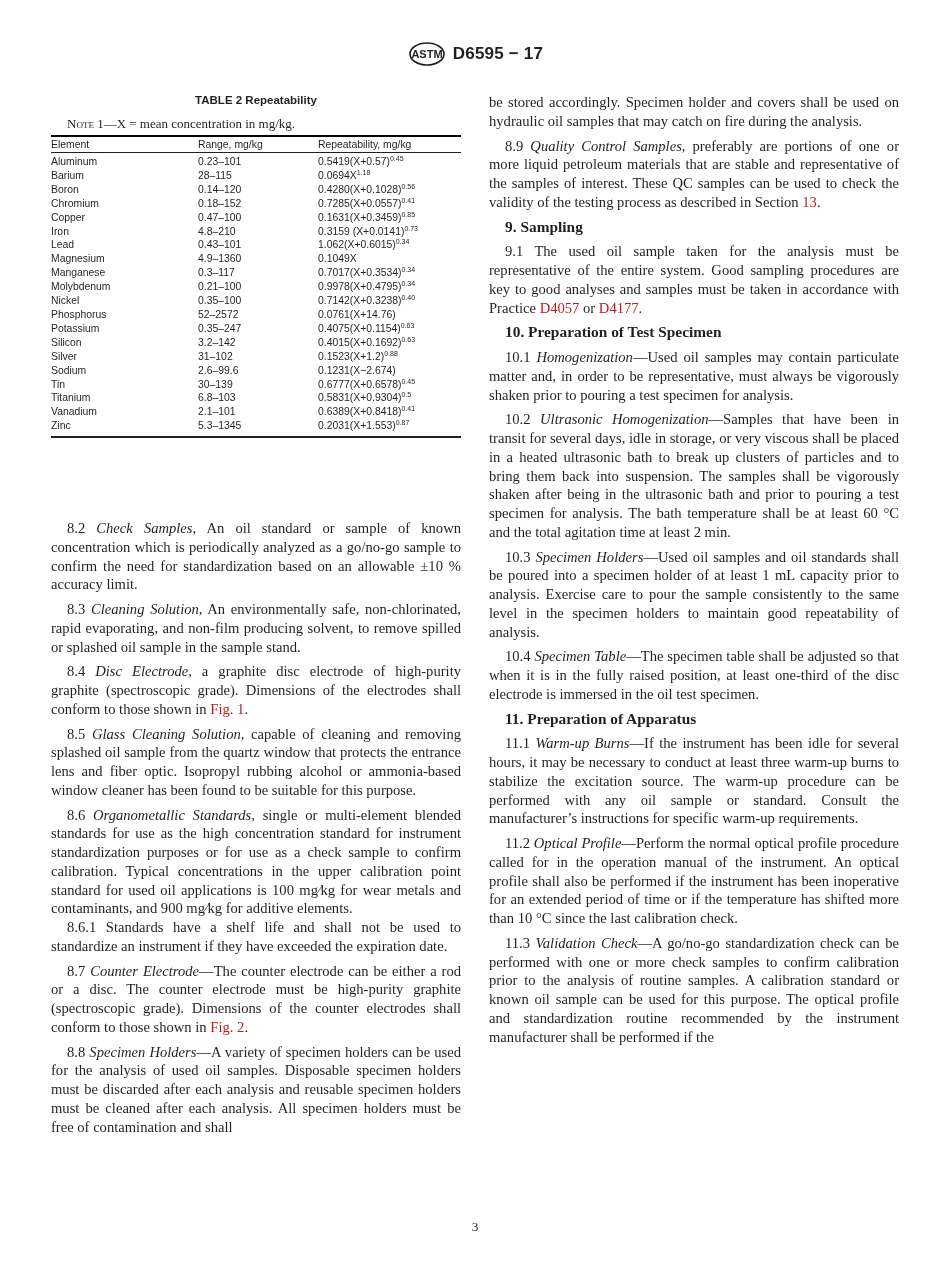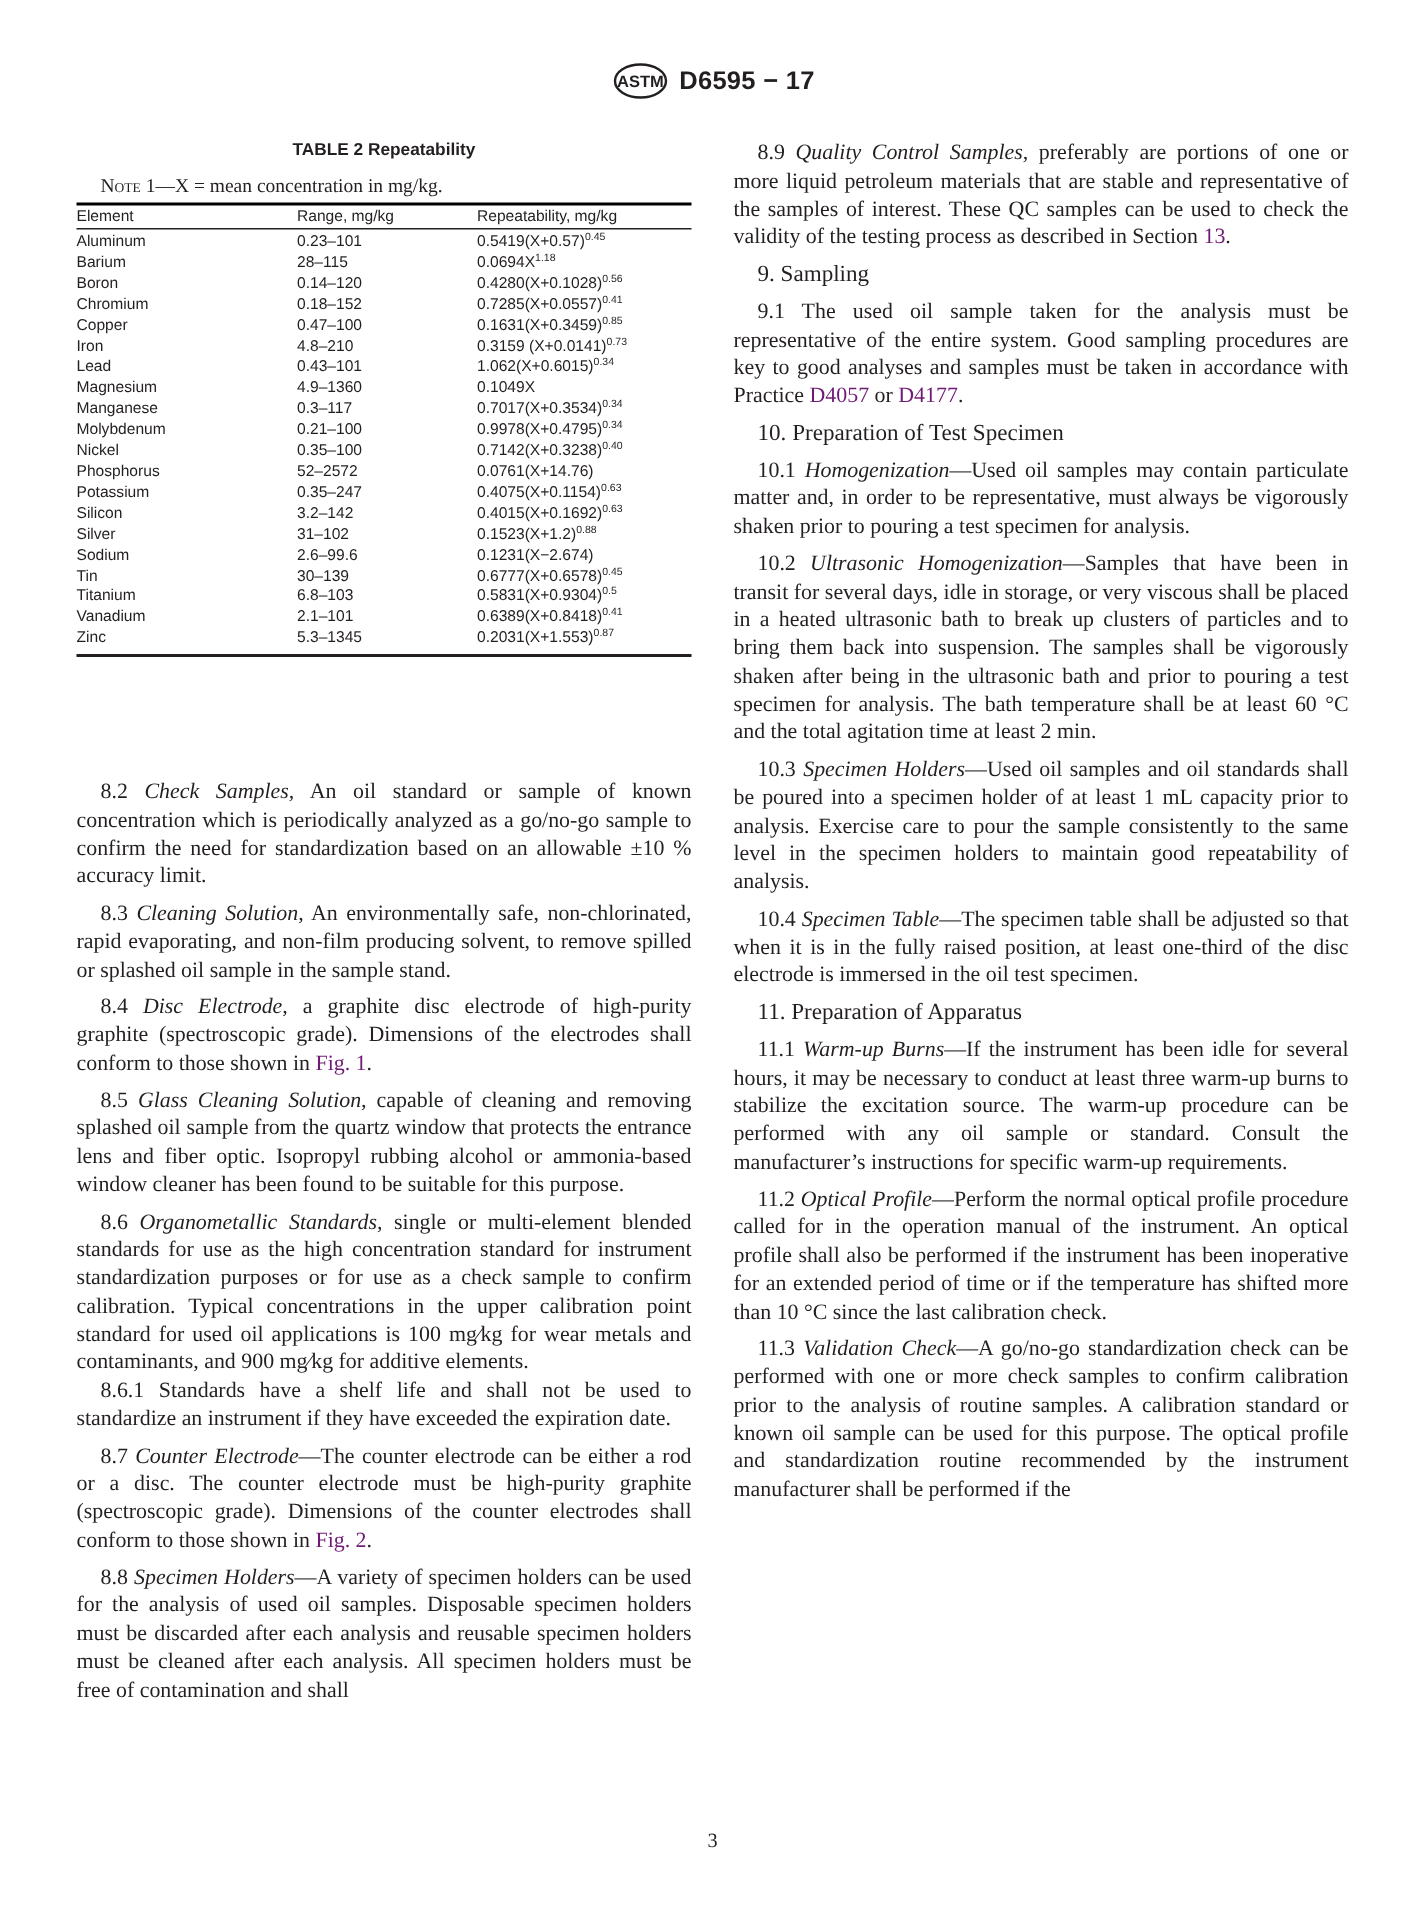--- a/index.html
+++ b/index.html
@@ -8,22 +8,22 @@
   .header-inner { display: inline-flex; align-items: center; gap: 6px; }
   .astm-logo { width: 40px; height: 26px; display: inline-block; }
   .doc-id { font-family: "Liberation Sans", sans-serif; font-weight: bold; font-size: 17px; letter-spacing: 0.2px; }
   .col { position: absolute; font-family: "Liberation Serif", serif; font-size: 14.6px; line-height: 18.75px; text-align: justify; }
   .col-left { left: 51px; width: 410px; top: 519px; }
   .col-right { left: 489px; width: 410px; top: 93px; }
   .col p { margin: 0 0 6px 0; text-indent: 16px; hyphens: manual; }
   .col p.tight { margin-bottom: 0; }
   .col p.cont { text-indent: 0; }
   .col em { font-style: italic; }
-  .link { color: #701a75; }
-  .sec-head { font-weight: normal; font-size: 15.4px; margin: 14px 0 8px 0; text-indent: 0; }
+  .link { color: #b91c1c; }
+  .sec-head { font-weight: bold; font-size: 15.4px; margin: 14px 0 8px 0; text-indent: 0; }
   .table-block { position: absolute; left: 51px; top: 94px; width: 410px; font-family: "Liberation Sans", sans-serif; }
   .table-title { text-align: center; font-weight: bold; font-size: 11.5px; margin-bottom: 10px; }
   .table-note { font-family: "Liberation Serif", serif; font-size: 13px; margin-left: 16px; margin-bottom: 3px; }
   .table-note .smallcaps { font-variant: small-caps; }
   table { border-collapse: collapse; width: 100%; font-size: 10.4px; }
   thead tr th { text-align: left; font-weight: normal; border-top: 2px solid #000000; border-bottom: 1px solid #231f20; padding: 2px 0 2px 0; }
   tbody td { padding: 0; line-height: 13.9px; white-space: nowrap; }
   tbody tr:first-child td { padding-top: 2px; }
   tbody tr:last-child td { border-bottom: 2px solid #231f20; padding-bottom: 3px; }
   .c1 { width: 147px; } .c2 { width: 120px; }
@@ -164,20 +164,21 @@
   <p><span>8.3</span> <em>Cleaning Solution,</em><span> An environmentally safe, non-chlorinated, rapid evaporating, and non-film producing solvent, to remove spilled or splashed oil sample in the sample stand.</span></p>
   <p><span>8.4</span> <em>Disc Electrode,</em><span> a graphite disc electrode of high-purity graphite (spectroscopic grade). Dimensions of the electrodes shall conform to those shown in </span><span class="link">Fig. 1</span><span>.</span></p>
   <p><span>8.5</span> <em>Glass Cleaning Solution,</em><span> capable of cleaning and re­moving splashed oil sample from the quartz window that protects the entrance lens and fiber optic. Isopropyl rubbing alcohol or ammonia-based window cleaner has been found to be suitable for this purpose.</span></p>
   <p class="tight"><span>8.6</span> <em>Organometallic Standards,</em><span> single or multi-element blended standards for use as the high concentration standard for instrument standardization purposes or for use as a check sample to confirm calibration. Typical concentrations in the upper calibration point standard for used oil applications is 100 mg⁄kg for wear metals and contaminants, and 900 mg⁄kg for additive elements.</span></p>
   <p><span>8.6.1</span><span> Standards have a shelf life and shall not be used to standardize an instrument if they have exceeded the expiration date.</span></p>
   <p><span>8.7</span> <em>Counter Electrode</em><span>—The counter electrode can be either a rod or a disc. The counter electrode must be high-purity graphite (spectroscopic grade). Dimensions of the counter electrodes shall conform to those shown in </span><span class="link">Fig. 2</span><span>.</span></p>
   <p><span>8.8</span> <em>Specimen Holders</em><span>—A variety of specimen holders can be used for the analysis of used oil samples. Disposable specimen holders must be discarded after each analysis and reusable specimen holders must be cleaned after each analysis. All specimen holders must be free of contamination and shall</span></p>
 </div>
 
 <div class="col col-right">
+  <p class="cont">be stored accordingly. Specimen holder and covers shall be used on hydraulic oil samples that may catch on fire during the analysis.</p>
   <p><span>8.9</span> <em>Quality Control Samples,</em><span> preferably are portions of one or more liquid petroleum materials that are stable and repre­sentative of the samples of interest. These QC samples can be used to check the validity of the testing process as described in Section </span><span class="link">13</span><span>.</span></p>
   <p class="sec-head">9.  Sampling</p>
   <p><span>9.1</span><span> The used oil sample taken for the analysis must be representative of the entire system. Good sampling procedures are key to good analyses and samples must be taken in accordance with Practice </span><span class="link">D4057</span><span> or </span><span class="link">D4177</span><span>.</span></p>
   <p class="sec-head">10.  Preparation of Test Specimen</p>
   <p><span>10.1</span> <em>Homogenization</em><span>—Used oil samples may contain par­ticulate matter and, in order to be representative, must always be vigorously shaken prior to pouring a test specimen for analysis.</span></p>
   <p><span>10.2</span> <em>Ultrasonic Homogenization</em><span>—Samples that have been in transit for several days, idle in storage, or very viscous shall be placed in a heated ultrasonic bath to break up clusters of particles and to bring them back into suspension. The samples shall be vigorously shaken after being in the ultrasonic bath and prior to pouring a test specimen for analysis. The bath temperature shall be at least 60 °C and the total agitation time at least 2 min.</span></p>
   <p><span>10.3</span> <em>Specimen Holders</em><span>—Used oil samples and oil standards shall be poured into a specimen holder of at least 1 mL capacity prior to analysis. Exercise care to pour the sample consistently to the same level in the specimen holders to maintain good repeatability of analysis.</span></p>
   <p><span>10.4</span> <em>Specimen Table</em><span>—The specimen table shall be adjusted so that when it is in the fully raised position, at least one-third of the disc electrode is immersed in the oil test specimen.</span></p>
   <p class="sec-head">11.  Preparation of Apparatus</p>
   <p><span>11.1</span> <em>Warm-up Burns</em><span>—If the instrument has been idle for several hours, it may be necessary to conduct at least three warm-up burns to stabilize the excitation source. The warm-up procedure can be performed with any oil sample or standard. Consult the manufacturer’s instructions for specific warm-up requirements.</span></p>

